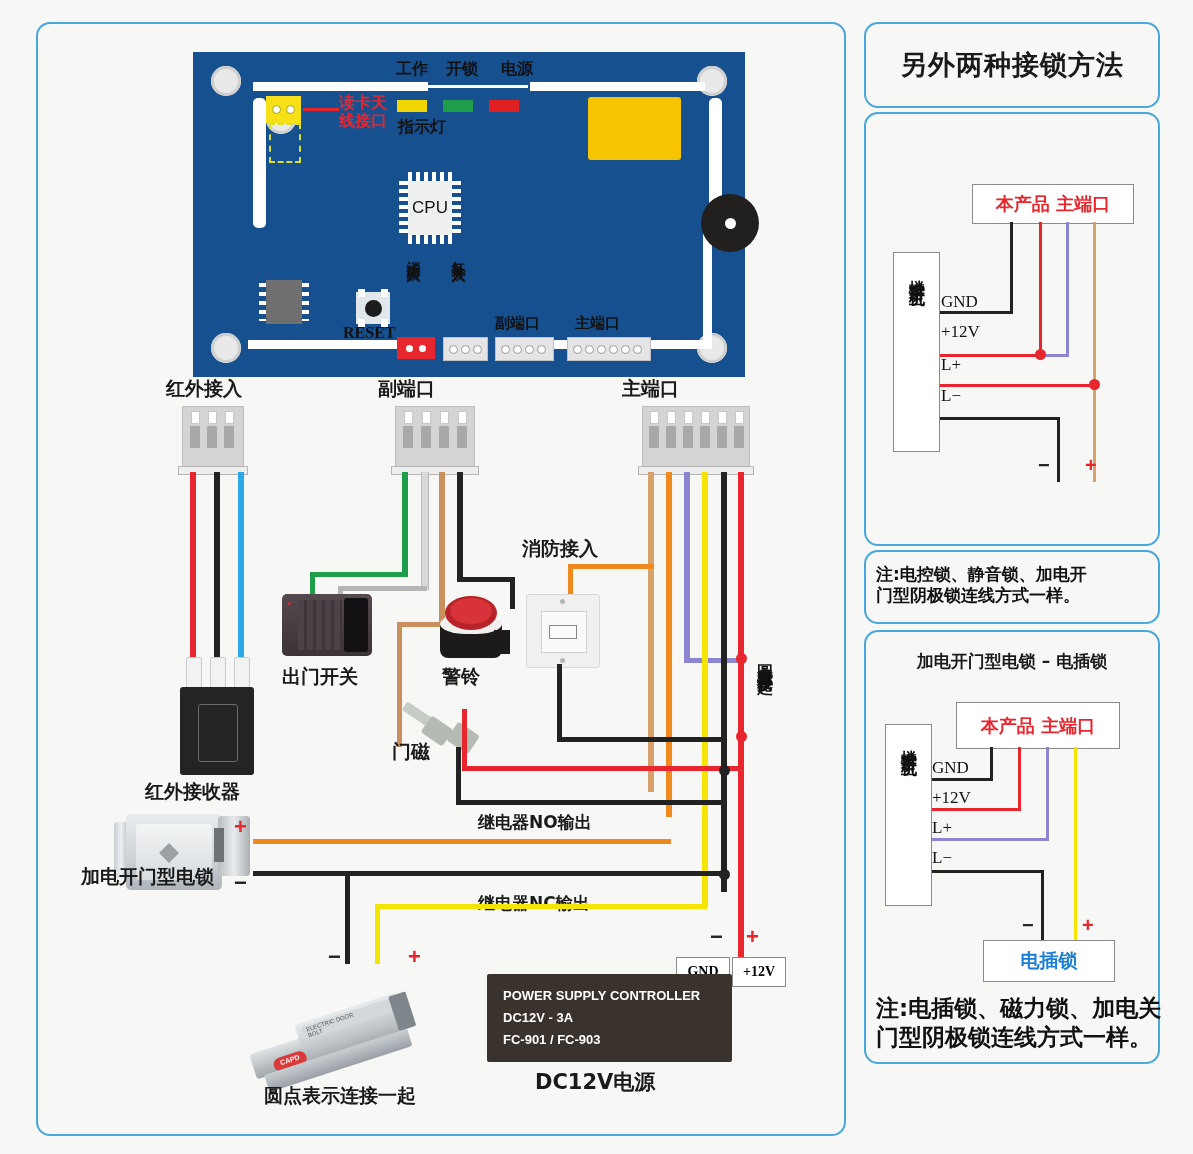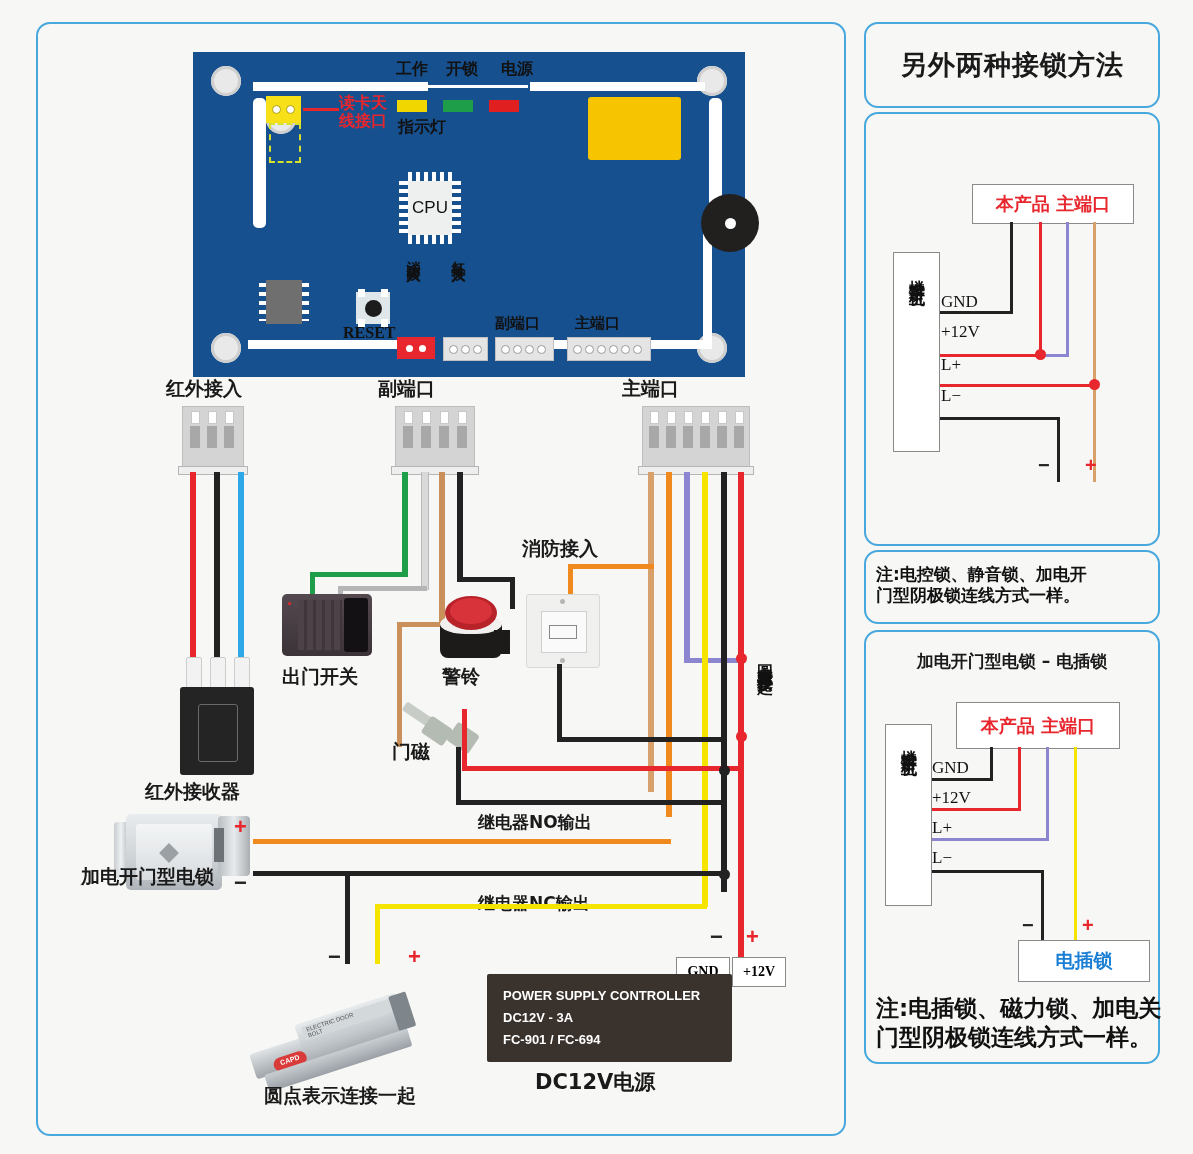--- a/index.html
+++ b/index.html
@@ -309,21 +309,21 @@
     <div class="plus" style="left:370px;top:920px;font-size:22px;">+</div>
 
     <div class="minus" style="left:672px;top:900px;font-size:22px;">−</div>
     <div class="plus" style="left:708px;top:900px;font-size:22px;">+</div>
     <div class="boxlabel" style="left:638px;top:933px;width:52px;height:28px;font-size:14px;font-family:'Liberation Serif',serif;">GND</div>
     <div class="boxlabel" style="left:694px;top:933px;width:52px;height:28px;font-size:14px;font-family:'Liberation Serif',serif;">+12V</div>
 
     <div class="abs" style="left:449px;top:950px;width:245px;height:88px;background:#3a322d;border-radius:2px;">
       <div class="abs" style="left:16px;top:14px;color:#fff;font-size:13px;font-weight:bold;font-family:'Liberation Sans',sans-serif;">POWER SUPPLY CONTROLLER</div>
       <div class="abs" style="left:16px;top:36px;color:#fff;font-size:13px;font-weight:bold;font-family:'Liberation Sans',sans-serif;">DC12V - 3A</div>
-      <div class="abs" style="left:16px;top:58px;color:#fff;font-size:13px;font-weight:bold;font-family:'Liberation Sans',sans-serif;">FC-901 / FC-694</div>
+      <div class="abs" style="left:16px;top:58px;color:#fff;font-size:13px;font-weight:bold;font-family:'Liberation Sans',sans-serif;">FC-901 / FC-903</div>
     </div>
     <div class="lbl cn" style="left:497px;top:1044px;font-size:21px;">DC12V电源</div>
   </div>
 
   <div class="panel" style="left:864px;top:22px;width:292px;height:82px;display:flex;align-items:center;justify-content:center;">
     <div class="cn" style="font-size:27px;letter-spacing:1px;">另外两种接锁方法</div>
   </div>
 
   <div class="panel" style="left:864px;top:112px;width:292px;height:430px;">
 
@@ -385,19 +385,19 @@
       <div class="vtext" style="left:12px;top:12px;font-size:16px;color:#111;">楼宇对讲主机</div>
     </div>
     <div class="lbl" style="left:66px;top:126px;font-size:17px;font-family:'Liberation Serif',serif;color:#111;">GND</div>
     <div class="lbl" style="left:66px;top:156px;font-size:17px;font-family:'Liberation Serif',serif;color:#111;">+12V</div>
     <div class="lbl" style="left:66px;top:186px;font-size:17px;font-family:'Liberation Serif',serif;color:#111;">L+</div>
     <div class="lbl" style="left:66px;top:216px;font-size:17px;font-family:'Liberation Serif',serif;color:#111;">L−</div>
 
     <div class="minus" style="left:156px;top:282px;font-size:20px;">−</div>
     <div class="plus" style="left:216px;top:282px;font-size:20px;">+</div>
     <div class="boxlabel" style="left:117px;top:308px;width:130px;height:40px;font-size:19px;color:#1a7fd4;
-                font-family:'DejaVu Sans',sans-serif;margin-left:35px;">电插锁</div>
+                font-family:'DejaVu Sans',sans-serif;">电插锁</div>
 
     <div class="note cn" style="left:10px;top:362px;font-size:23px;white-space:pre;">注:电插锁、磁力锁、加电关
 门型阴极锁连线方式一样。</div>
   </div>
 
 </div>
 
 </body></html>

